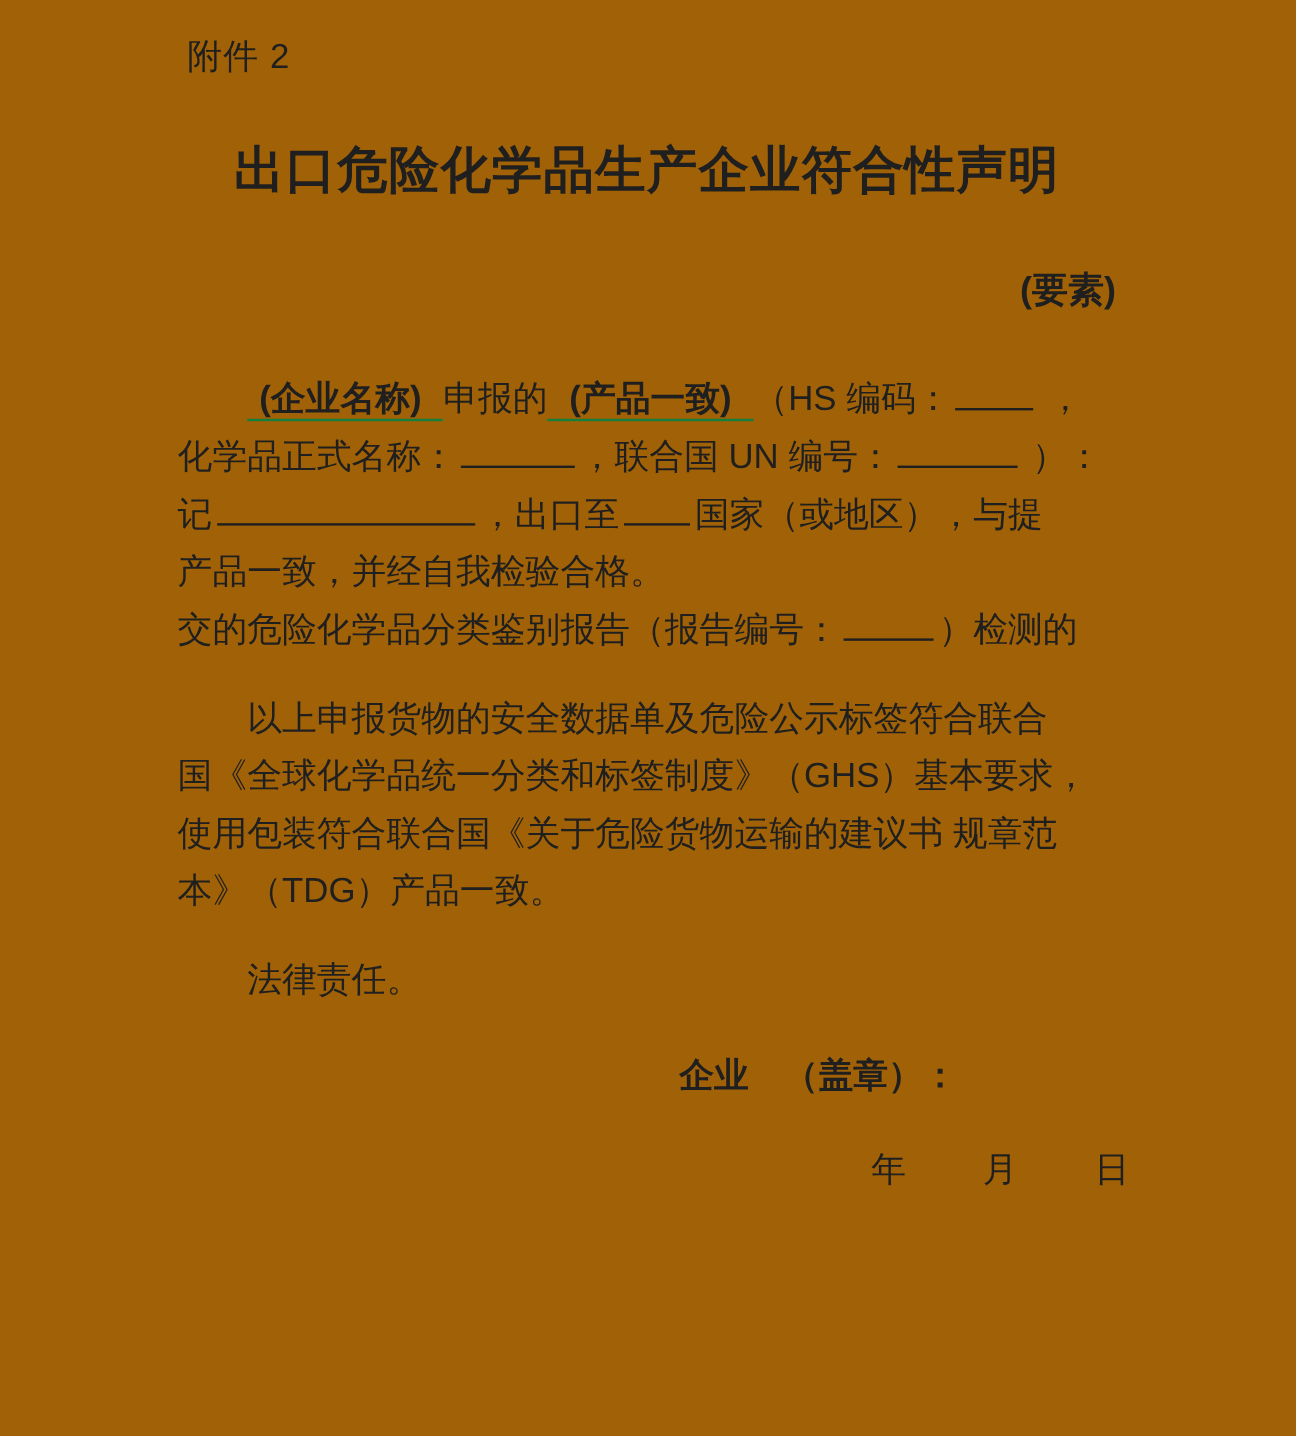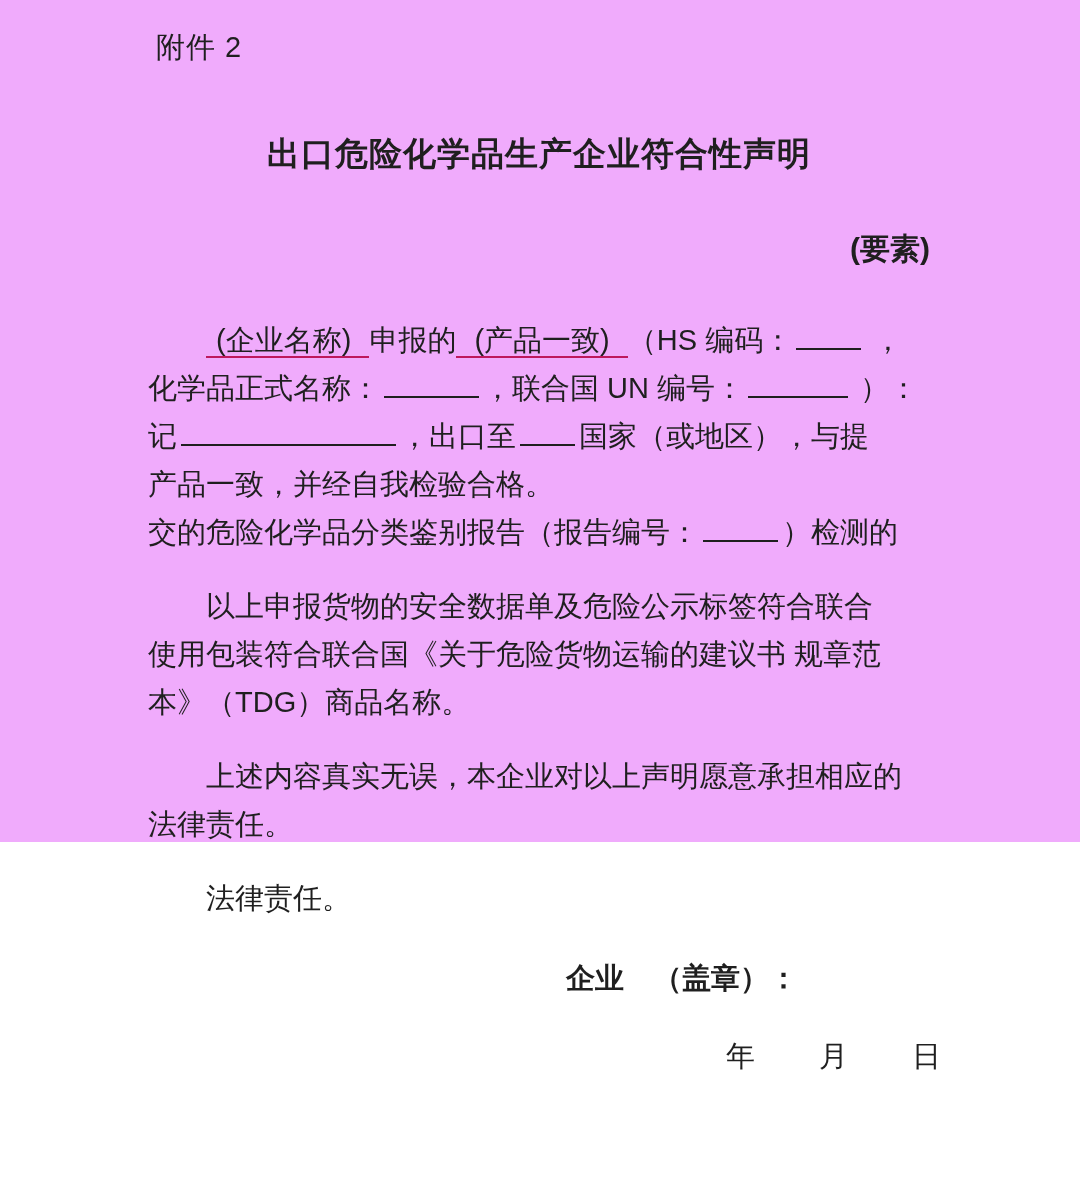--- a/index.html
+++ b/index.html
@@ -6,54 +6,55 @@
   html, body { background: #ffffff; }
   body {
     width: 1080px;
     height: 1197px;
     font-family: "Liberation Sans", "DejaVu Sans", sans-serif;
     color: #1f1f1f;
     overflow: hidden;
   }
   .page {
     width: 1080px;
-    height: 842px;
-    background: #f0abfc;
+    height: 1197px;
+    background: #a16207;
     padding: 28px 150px 0 148px;
   }
   .attachment {
     font-size: 29px;
     margin-left: 8px;
     letter-spacing: 1px;
   }
   .title {
-    font-size: 33px;
+    font-size: 42px;
     font-weight: bold;
     text-align: center;
-    margin-top: 64px;
+    margin-top: 46px;
     letter-spacing: 1px;
   }
   .subtitle {
     font-size: 30px;
     font-weight: bold;
     text-align: right;
     margin-top: 52px;
   }
   .body-block { margin-top: 46px; }
   .para { margin-bottom: 26px; }
   .line {
     font-size: 29px;
     line-height: 48px;
     height: 48px;
     white-space: nowrap;
   }
   .line.indent { padding-left: 58px; }
   .useg {
-    border-bottom: 2px solid #be185d;
+    border-bottom: 2px solid #15803d;
     padding: 0 10px;
+    font-weight: bold;
   }
   .blank {
     display: inline-block;
     border-bottom: 2px solid #1f1f1f;
     height: 6px;
     margin: 0 4px;
     vertical-align: baseline;
   }
   .sig {
     font-size: 29px;
@@ -77,26 +78,23 @@
   <div class="body-block" id="body-paragraphs">
       <div class="para">
         <div class="line indent"><span class="useg"> (企业名称) </span><span>申报的</span><span class="useg"> (产品一致) </span><span>（HS 编码：</span><span class="blank" style="width: 65px;"></span><span> ，</span></div>
         <div class="line"><span>化学品正式名称：</span><span class="blank" style="width: 95px;"></span><span>，联合国 UN 编号：</span><span class="blank" style="width: 100px;"></span><span> ）：</span></div>
         <div class="line"><span>记</span><span class="blank" style="width: 215px;"></span><span>，出口至</span><span class="blank" style="width: 55px;"></span><span>国家（或地区），与提</span></div>
         <div class="line"><span>产品一致，并经自我检验合格。</span></div>
         <div class="line"><span>交的危险化学品分类鉴别报告（报告编号：</span><span class="blank" style="width: 75px;"></span><span>）检测的</span></div>
       </div>
       <div class="para">
         <div class="line indent"><span>以上申报货物的安全数据单及危险公示标签符合联合</span></div>
+        <div class="line"><span>国《全球化学品统一分类和标签制度》（GHS）基本要求，</span></div>
         <div class="line"><span>使用包装符合联合国《关于危险货物运输的建议书 规章范</span></div>
-        <div class="line"><span>本》（TDG）商品名称。</span></div>
-      </div>
-      <div class="para">
-        <div class="line indent"><span>上述内容真实无误，本企业对以上声明愿意承担相应的</span></div>
-        <div class="line"><span>法律责任。</span></div>
+        <div class="line"><span>本》（TDG）产品一致。</span></div>
       </div>
       <div class="para">
         <div class="line indent"><span>法律责任。</span></div>
       </div>
     </div>
 
 
   <div class="sig sig-seal">企业　（盖章）：</div>
 
   <div class="sig sig-date">年　　月　　日</div>

